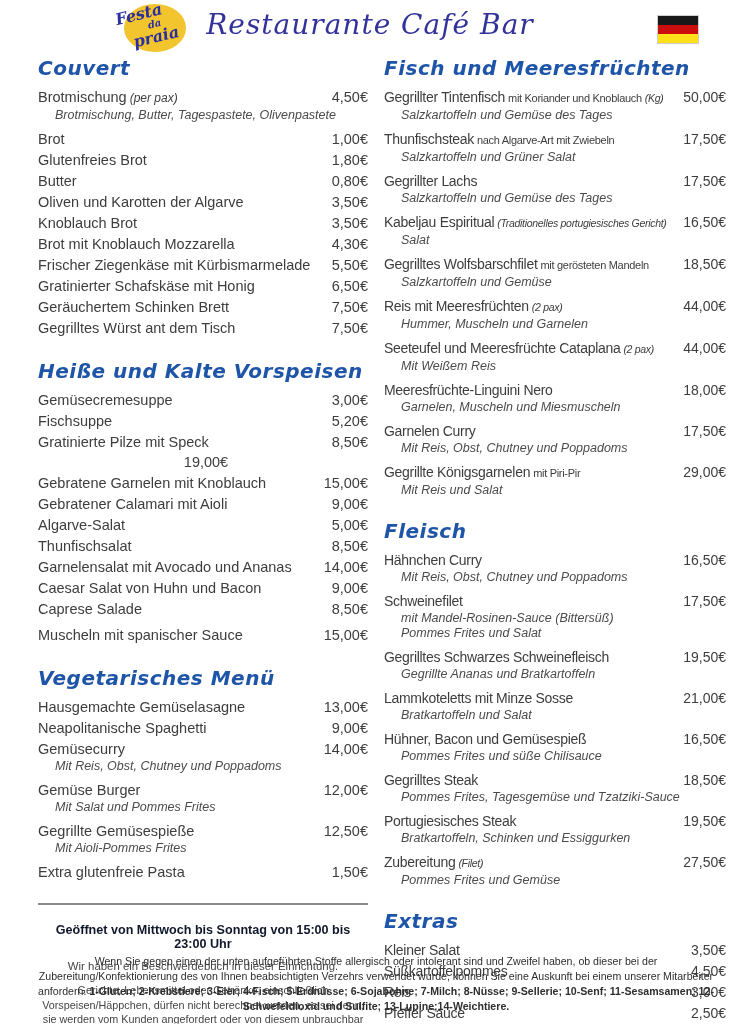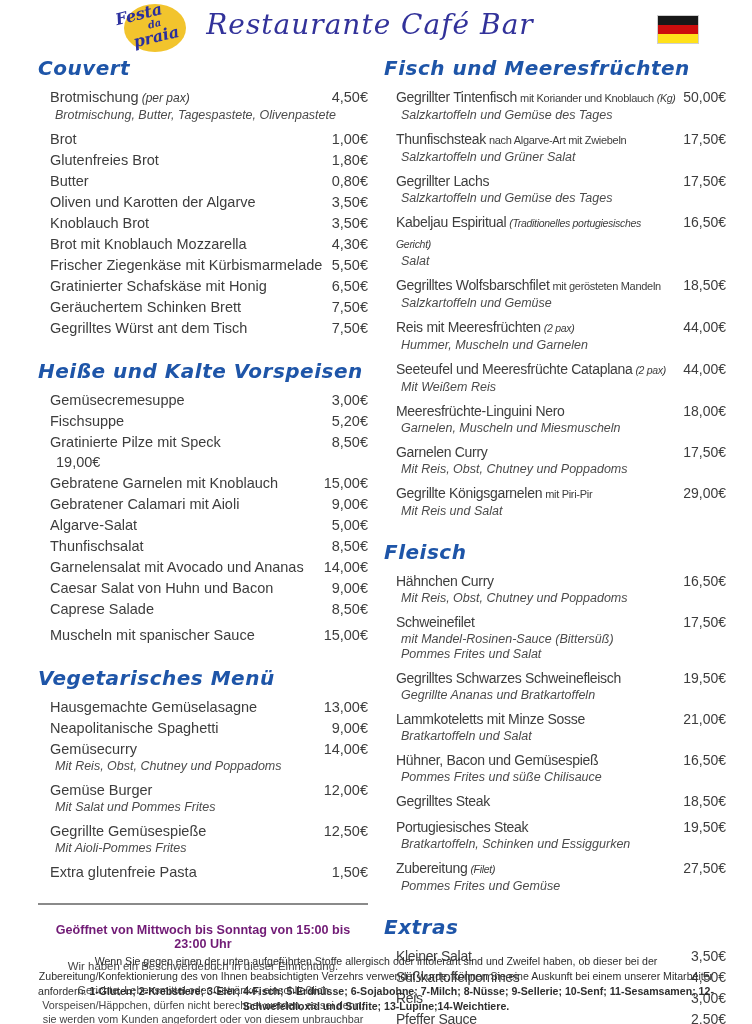--- a/index.html
+++ b/index.html
@@ -32,39 +32,39 @@
   .col-left{left:38px;width:330px;}
   .col-right{left:384px;width:342px;}
 
   .section-heading{margin:0 0 7px 0;font-family:"DejaVu Sans",sans-serif;
                    font-style:italic;font-weight:700;font-size:20px;
                    color:#1e55a8;letter-spacing:0.5px;}
   .menu-section{margin-bottom:21px;}
 
   .item{margin-bottom:1px;}
   .item.has-desc{margin-bottom:6px;}
-  .item-line{display:flex;justify-content:space-between;align-items:baseline;
-             color:#3d3d3d;line-height:19px;margin-left:12px;}
+  .item-line{display:flex;justify-content:center;align-items:baseline;
+             color:#3d3d3d;line-height:19px;}
   .item-name{flex:1 1 auto;}
   .item-price{flex:0 0 auto;padding-left:6px;white-space:nowrap;}
   .col-left .nm{font-size:14.5px;}
   .col-left .item-price{font-size:14.5px;}
   .col-right .item-line{letter-spacing:-0.3px;}
   .col-right .nm{font-size:14px;}
   .col-right .item-price{font-size:14px;letter-spacing:0;}
   .nm-small{font-size:11px;margin-left:3px;}
   .nm-note{font-size:10.5px;font-style:italic;margin-left:3px;}
   .col-left .nm-note{font-size:12px;}
   .item-desc{font-size:12.5px;line-height:15px;font-style:italic;
              color:#4b4b4b;padding-left:17px;letter-spacing:0;}
 
   
   .left-notes{margin-top:16px;border-top:2px solid #8a8a8a;padding-top:18px;
               text-align:center;color:#3a3a3a;}
-  .left-notes .hours{margin:0 0 9px 0;font-size:12.6px;font-weight:700;color:#701a75;}
+  .left-notes .hours{margin:0 0 9px 0;font-size:12.6px;font-weight:700;color:#0f172a;}
   .left-notes .complaint{margin:0 0 11px 0;font-size:11.4px;color:#444;}
   .left-notes .legal{margin:0;font-size:10.8px;line-height:1.35;color:#444;}
 
   
   .allergen-footer{position:absolute;left:38px;right:38px;bottom:10px;
                    text-align:center;font-size:10.6px;line-height:1.42;
                    color:#2e2e2e;}
   .allergen-footer .bold{font-weight:700;}
 </style>
 </head>
@@ -467,20 +467,23 @@
     </div>
     <div class="item-descs">
                 <div class="item-desc">Pommes Frites und süße Chilisauce</div>
               </div>
   </div>
             <div class="item has-desc">
     <div class="item-line">
       <span class="item-name"><span class="nm">Gegrilltes Steak</span></span>
       <span class="item-price">18,50€</span>
     </div>
+    <div class="item-descs">
+                <div class="item-desc">Pommes Frites, Tagesgemüse und Tzatziki-Sauce</div>
+              </div>
   </div>
             <div class="item has-desc">
     <div class="item-line">
       <span class="item-name"><span class="nm">Portugiesisches Steak</span></span>
       <span class="item-price">19,50€</span>
     </div>
     <div class="item-descs">
                 <div class="item-desc">Bratkartoffeln, Schinken und Essiggurken</div>
               </div>
   </div>

